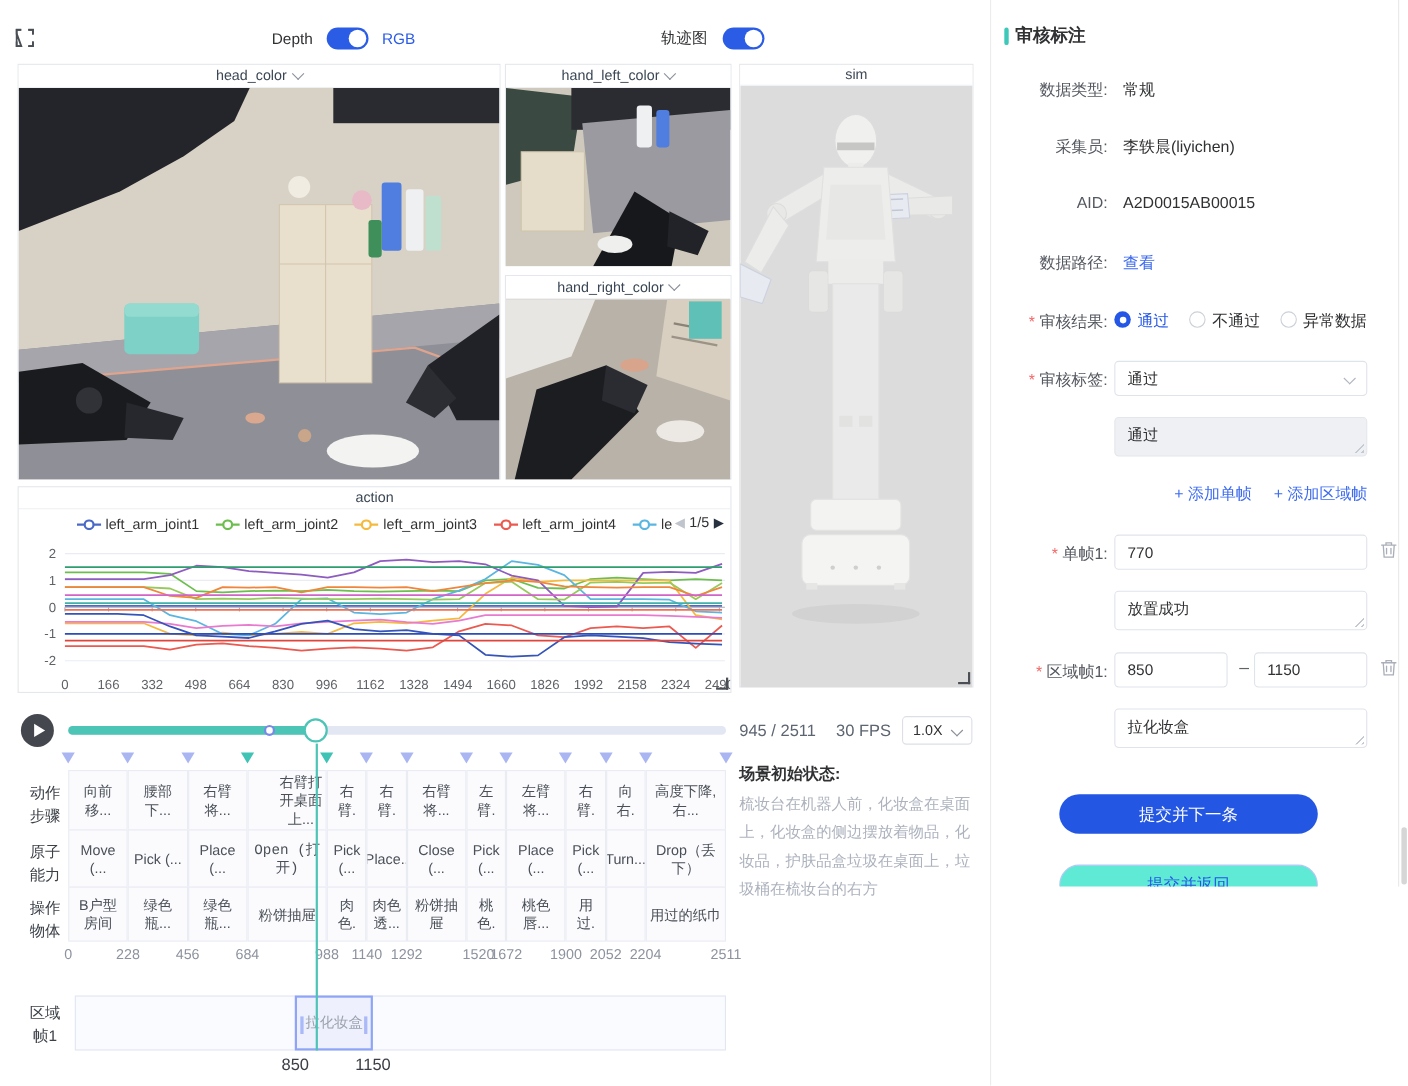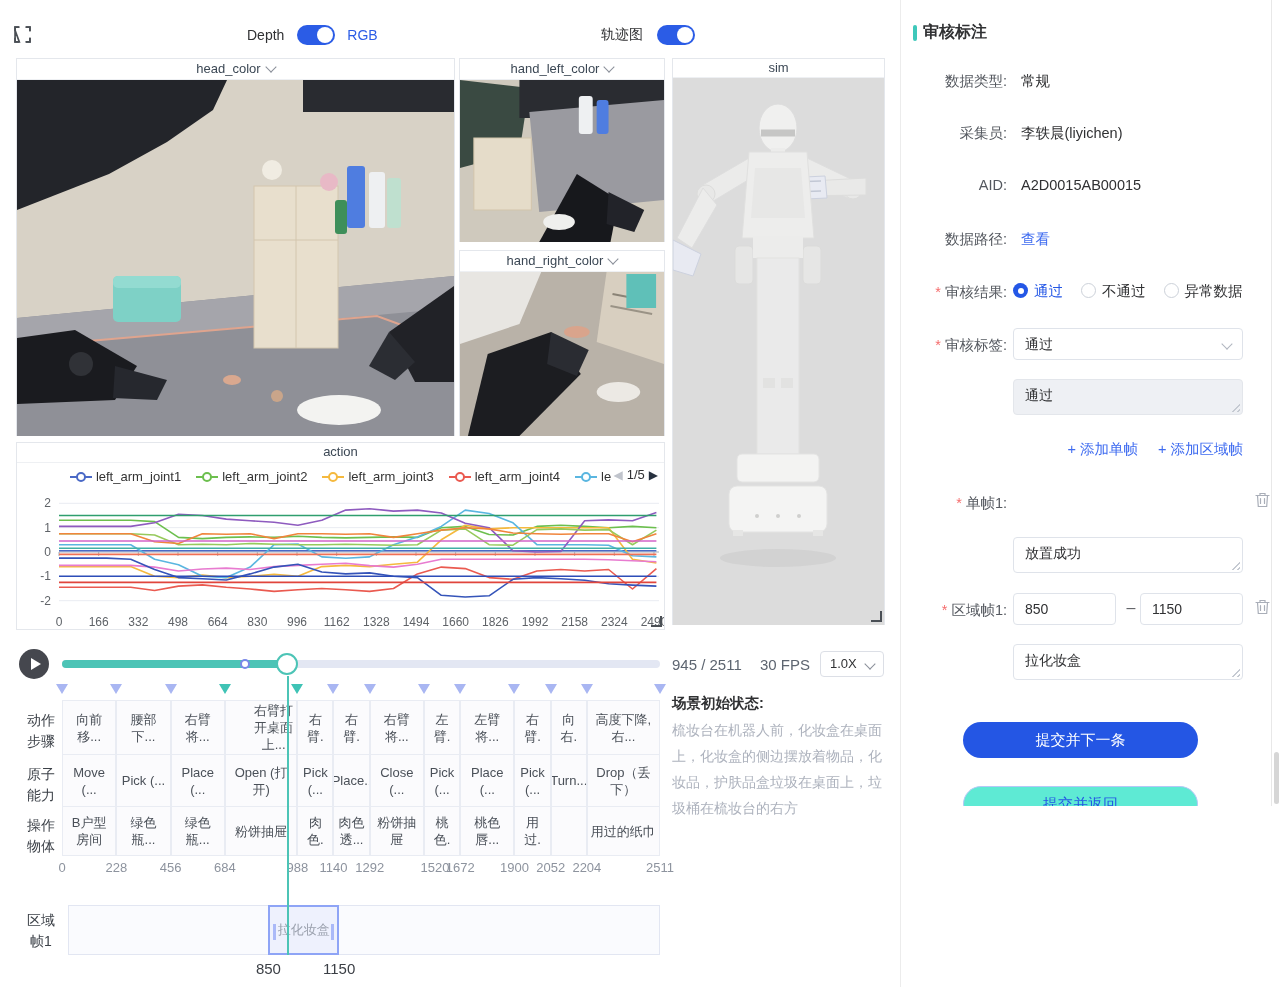--- a/index.html
+++ b/index.html
@@ -354,21 +354,21 @@
       <div class="gcell" style="width: 6.05337%;">左臂.</div>
       <div class="gcell" style="width: 9.08005%;">左臂将...</div>
       <div class="gcell" style="width: 6.05337%;">右臂.</div>
       <div class="gcell" style="width: 6.05337%;">向右.</div>
       <div class="gcell" style="width: 12.2262%;">高度下降, 右...</div>
     </div>
   <div class="gridrow" id="row-skills" style="top:754px;height:53px">
       <div class="gcell" style="width: 9.08005%;">Move (...</div>
       <div class="gcell" style="width: 9.08005%;">Pick (...</div>
       <div class="gcell" style="width: 9.08005%;">Place (...</div>
-      <div class="gcell" style="width: 12.1067%;">Open (打开)</div>
+      <div class="gcell" style="width: 12.1067%; font-family: Liberation Mono, monospace;">Open (打开)</div>
       <div class="gcell" style="width: 6.05337%;">Pick (...</div>
       <div class="gcell" style="width: 6.05337%;">Place..</div>
       <div class="gcell" style="width: 9.08005%;">Close (...</div>
       <div class="gcell" style="width: 6.05337%;">Pick (...</div>
       <div class="gcell" style="width: 9.08005%;">Place (...</div>
       <div class="gcell" style="width: 6.05337%;">Pick (...</div>
       <div class="gcell" style="width: 6.05337%;">Turn...</div>
       <div class="gcell" style="width: 12.2262%;">Drop（丢下）</div>
     </div>
   <div class="gridrow" id="row-objects" style="top:806px;height:50px">
@@ -446,20 +446,21 @@
     <div class="selectbox" style="top:328px"><span>通过</span><span class="chev"></span></div>
 
     <div class="tarea gray" style="top:379px"><span>通过</span><span class="rz"></span></div>
 
     <div class="addlinks" style="top:440px">
       <span class="link">+ 添加单帧</span>
       <span class="link">+ 添加区域帧</span>
     </div>
 
     <div class="frow-label req" style="top:494px">单帧1:</div>
+    <div class="inputbox" style="left:112px;top:486px">770</div>
     <svg class="trash" style="top:492px" width="15" height="16" viewBox="0 0 15 16">
           <path d="M1 3.5h13M5 3V1.5h5V3M2.5 3.5l.8 11h8.4l.8-11M5.5 6.5v5M9.5 6.5v5" stroke="#a9aeb8" stroke-width="1.2" fill="none" stroke-linecap="round"></path>
         </svg>
     <div class="tarea" style="top:537px"><span>放置成功</span><span class="rz"></span></div>
 
     <div class="frow-label req" style="top:601px">区域帧1:</div>
     <div class="inputbox" style="left:112px;top:593px;width:103px">850</div>
     <div class="abs" style="left:222px;top:599px;width:16px;text-align:center;color:#606266">–</div>
     <div class="inputbox" style="left:239px;top:593px;width:103px">1150</div>
     <svg class="trash" style="top:599px" width="15" height="16" viewBox="0 0 15 16">

